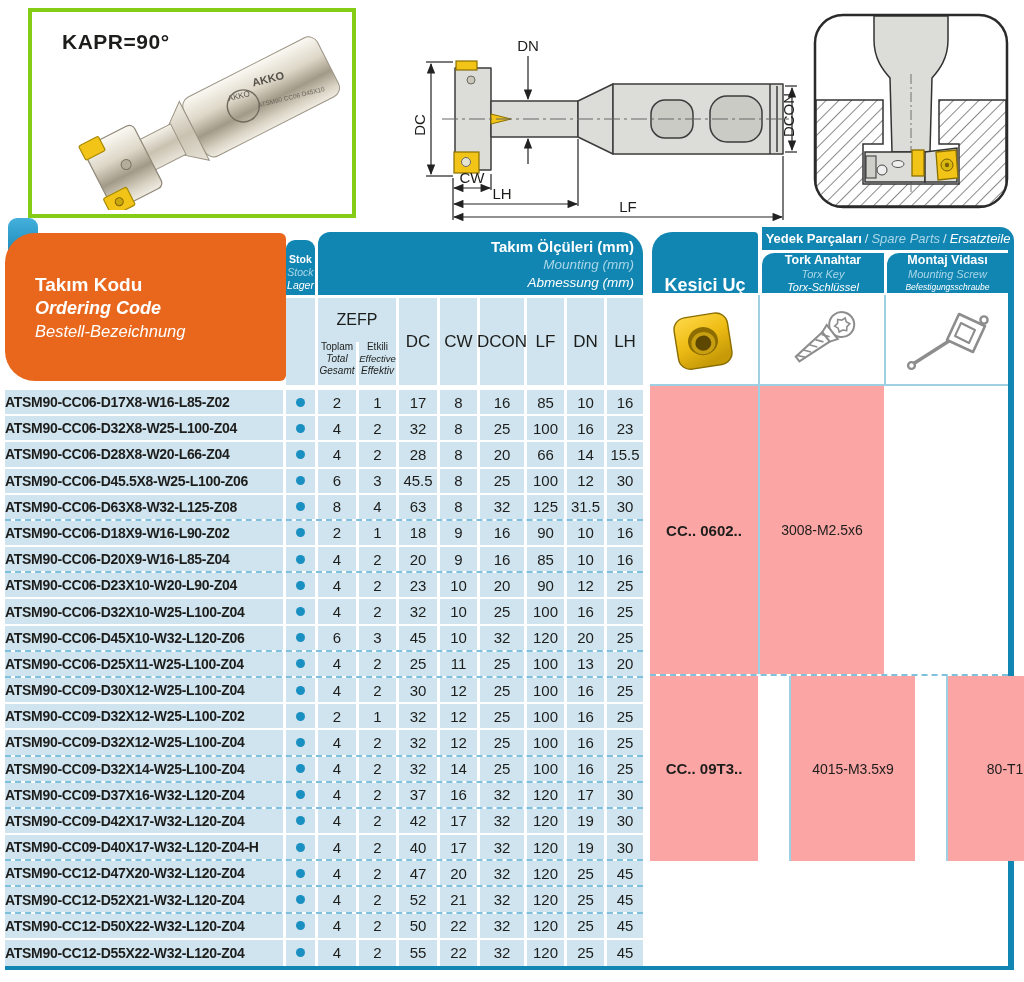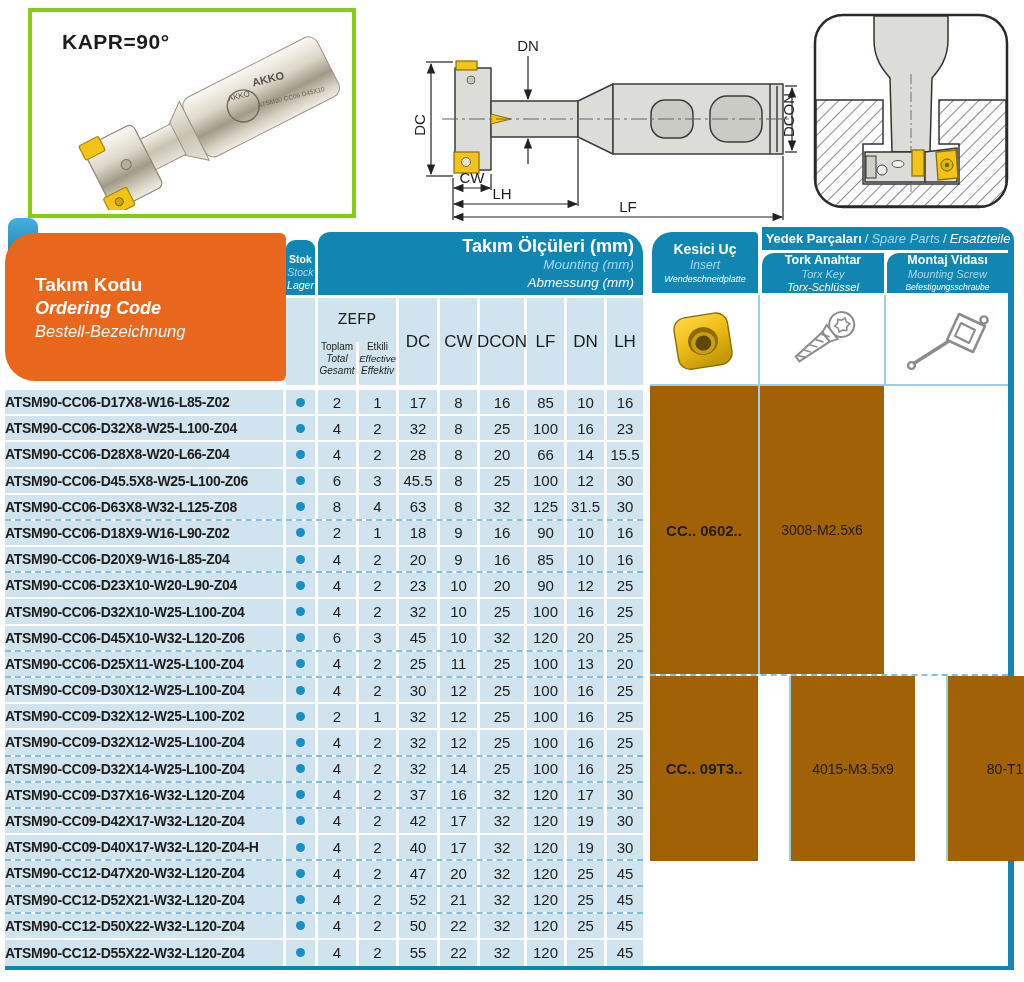--- a/index.html
+++ b/index.html
@@ -23,43 +23,43 @@
   .orange-block .l3{font-size:16.5px;font-style:italic;line-height:22px;}
   .hdr{background:#1286b2;color:#fff;position:absolute;box-sizing:border-box;}
   .hdr .tr{color:#fff;font-weight:bold;}
   .hdr .en{color:#a9d6e8;font-style:italic;}
   .hdr .de{color:#fff;font-style:italic;}
   .stok-box{left:286px;top:240px;width:29px;height:55px;border-radius:9px 9px 0 0;
             display:flex;flex-direction:column;justify-content:flex-end;align-items:center;
             font-size:10.5px;line-height:13px;padding-bottom:3px;overflow:visible;white-space:nowrap;}
   .dims-header{left:318px;top:232px;width:325px;height:63px;border-radius:12px 22px 0 0;
                text-align:right;padding:5px 9px 0 0;}
-  .dims-header .tr{font-size:18px;line-height:19px;}
+  .dims-header .tr{font-size:15px;line-height:19px;}
   .dims-header .en{font-size:13.5px;line-height:18px;}
   .dims-header .de{font-size:13.5px;line-height:18px;}
   .kesici-box{left:652px;top:232px;width:106px;height:61px;border-radius:20px 4px 0 0;
               text-align:center;padding-top:9px;}
-  .kesici-box .tr{font-size:14px;line-height:17px;}
+  .kesici-box .tr{font-size:18px;line-height:17px;margin-top:36px;}
   .kesici-box .en{font-size:12px;line-height:15px;}
   .kesici-box .de{font-size:9px;line-height:13px;}
   .yedek-bar{left:762px;top:227px;width:252px;height:23px;border-radius:0 14px 0 0;
              display:flex;align-items:center;justify-content:center;font-size:13px;white-space:nowrap;}
   .yedek-bar .sep{color:#cfe8f2;padding:0 3px;}
   .tork-box{left:762px;top:253px;width:122px;height:40px;border-radius:12px 0 0 0;text-align:center;padding-top:1px;}
   .montaj-box{left:887px;top:253px;width:121px;height:40px;border-radius:12px 0 0 0;text-align:center;padding-top:1px;}
   .tork-box .tr,.montaj-box .tr{font-size:12.5px;line-height:13.5px;}
   .tork-box .en,.montaj-box .en{font-size:11px;line-height:13px;}
   .tork-box .de{font-size:11px;line-height:13px;}
   .montaj-box .de{font-size:8.5px;line-height:12px;}
   .right-strip{position:absolute;left:1008px;top:244px;width:6px;height:726px;background:#1286b2;}
   
   .cell{position:absolute;background:#cfe4ef;box-sizing:border-box;}
   .stok-sub{left:286px;top:298px;width:29px;height:87px;}
   .zefp{left:318px;top:298px;width:78px;height:44px;display:flex;align-items:center;justify-content:center;
-        font-size:16px;font-family:Liberation Mono, monospace;}
+        font-size:16px;}
   .tri{display:flex;flex-direction:column;align-items:center;justify-content:center;font-size:10px;line-height:12px;}
   .toplam{left:318px;top:333px;width:38px;height:52px;}
   .etkili{left:359px;top:333px;width:37px;height:52px;}
   .tri .m,.tri .b{font-style:italic;}
   .etkili .m{font-size:9.5px;}
   .dimcell{top:298px;height:87px;display:flex;align-items:center;justify-content:center;font-size:17px;}
   
   .body{position:absolute;left:5px;top:390px;width:638px;height:576px;display:grid;grid-template-rows:repeat(22,1fr);}
   .row{display:grid;grid-template-columns:278px 29px 38px 37px 38px 37px 44px 37px 37px 36px;
        column-gap:3px;border-bottom:2px solid #fff;box-sizing:border-box;}
@@ -68,21 +68,21 @@
   .row>div{background:#cfe4ef;display:flex;align-items:center;justify-content:center;font-size:15px;}
   .row .code{justify-content:flex-start;padding-left:0;font-weight:bold;font-size:14px;letter-spacing:-.3px;white-space:nowrap;}
   .dot{width:9px;height:9px;border-radius:50%;background:#1a8fc1;}
   
   .rpanel{position:absolute;left:650px;top:295px;width:358px;}
   .imgrow{display:grid;grid-template-columns:108px 126px 124px;height:91px;border-bottom:2px solid #9fcfe2;box-sizing:border-box;}
   .imgrow>div{display:flex;align-items:center;justify-content:center;background:#fff;}
   .imgrow>div+div{border-left:2px solid #9fcfe2;}
   .grp{display:grid;grid-template-columns:108px 126px 124px;border-bottom:2px dashed #7fc0dc;box-sizing:border-box;}
   .grp:last-child{border-bottom:none;}
-  .grp>div{display:flex;align-items:center;justify-content:center;background:#a16207;font-size:14px;}
+  .grp>div{display:flex;align-items:center;justify-content:center;background:#fca5a5;font-size:14px;}
   .grp>div+div{border-left:2px solid #9fcfe2;}
   .grp .ins{font-weight:bold;font-size:15px;}
   .bottom-bar{position:absolute;left:5px;top:966px;width:1009px;height:4px;background:#1286b2;}
 </style>
 </head>
 <body>
 
 <div class="page">
 
   <div class="photo-box">

